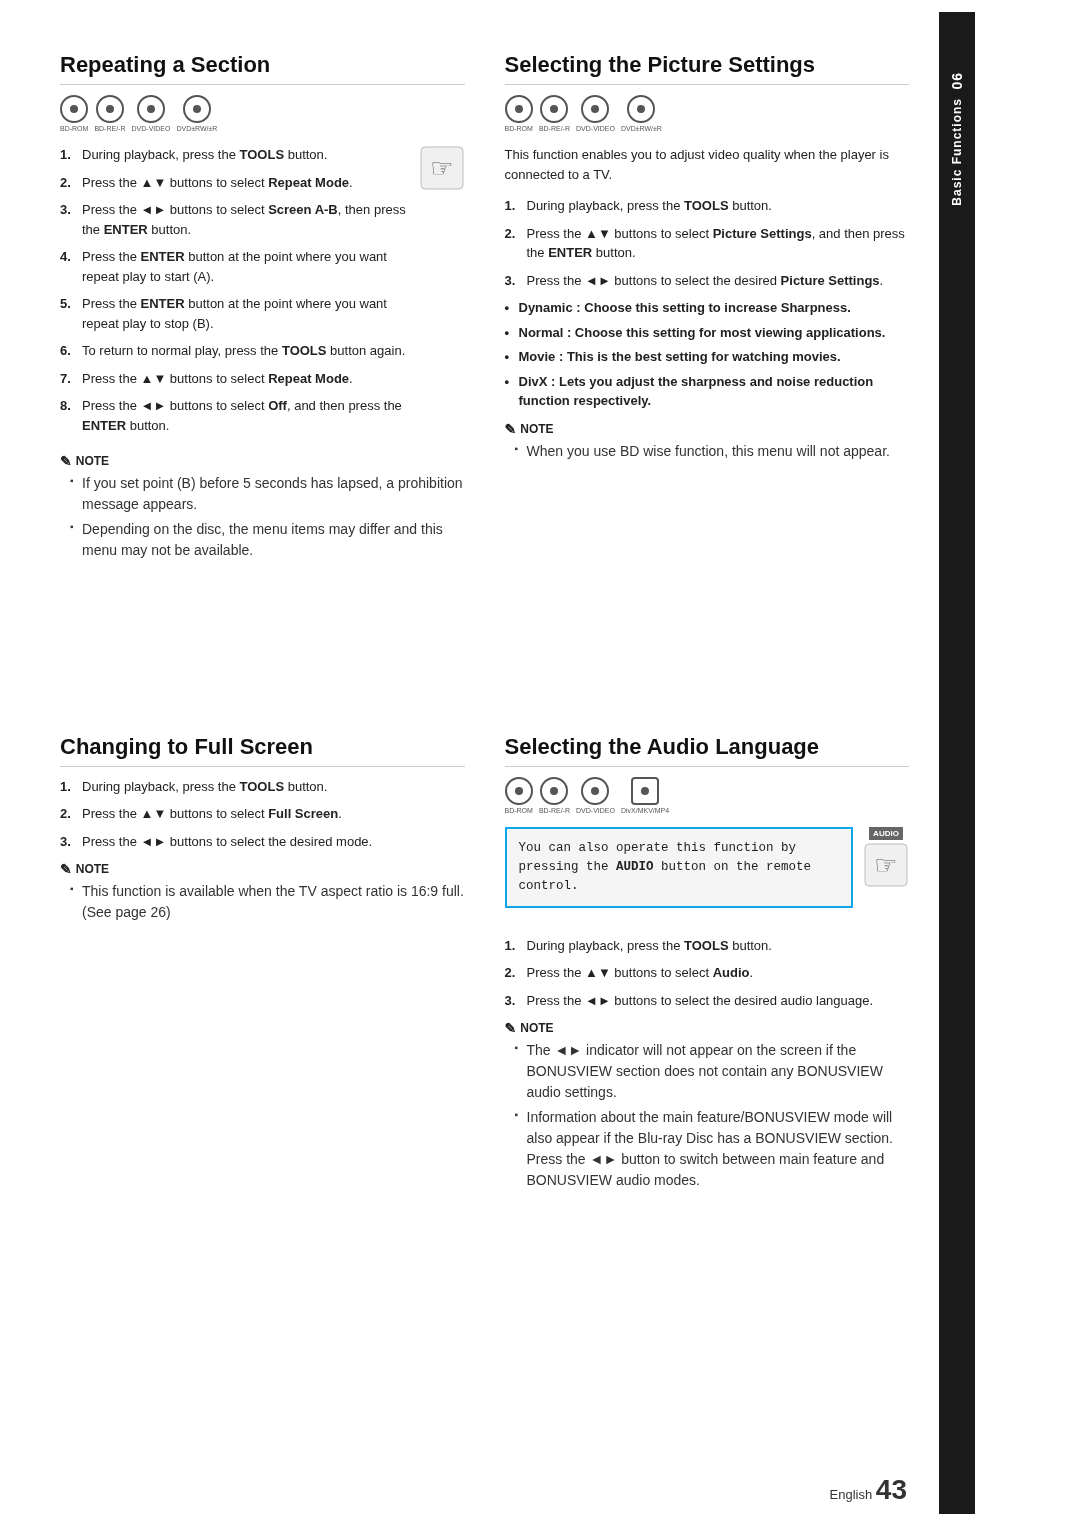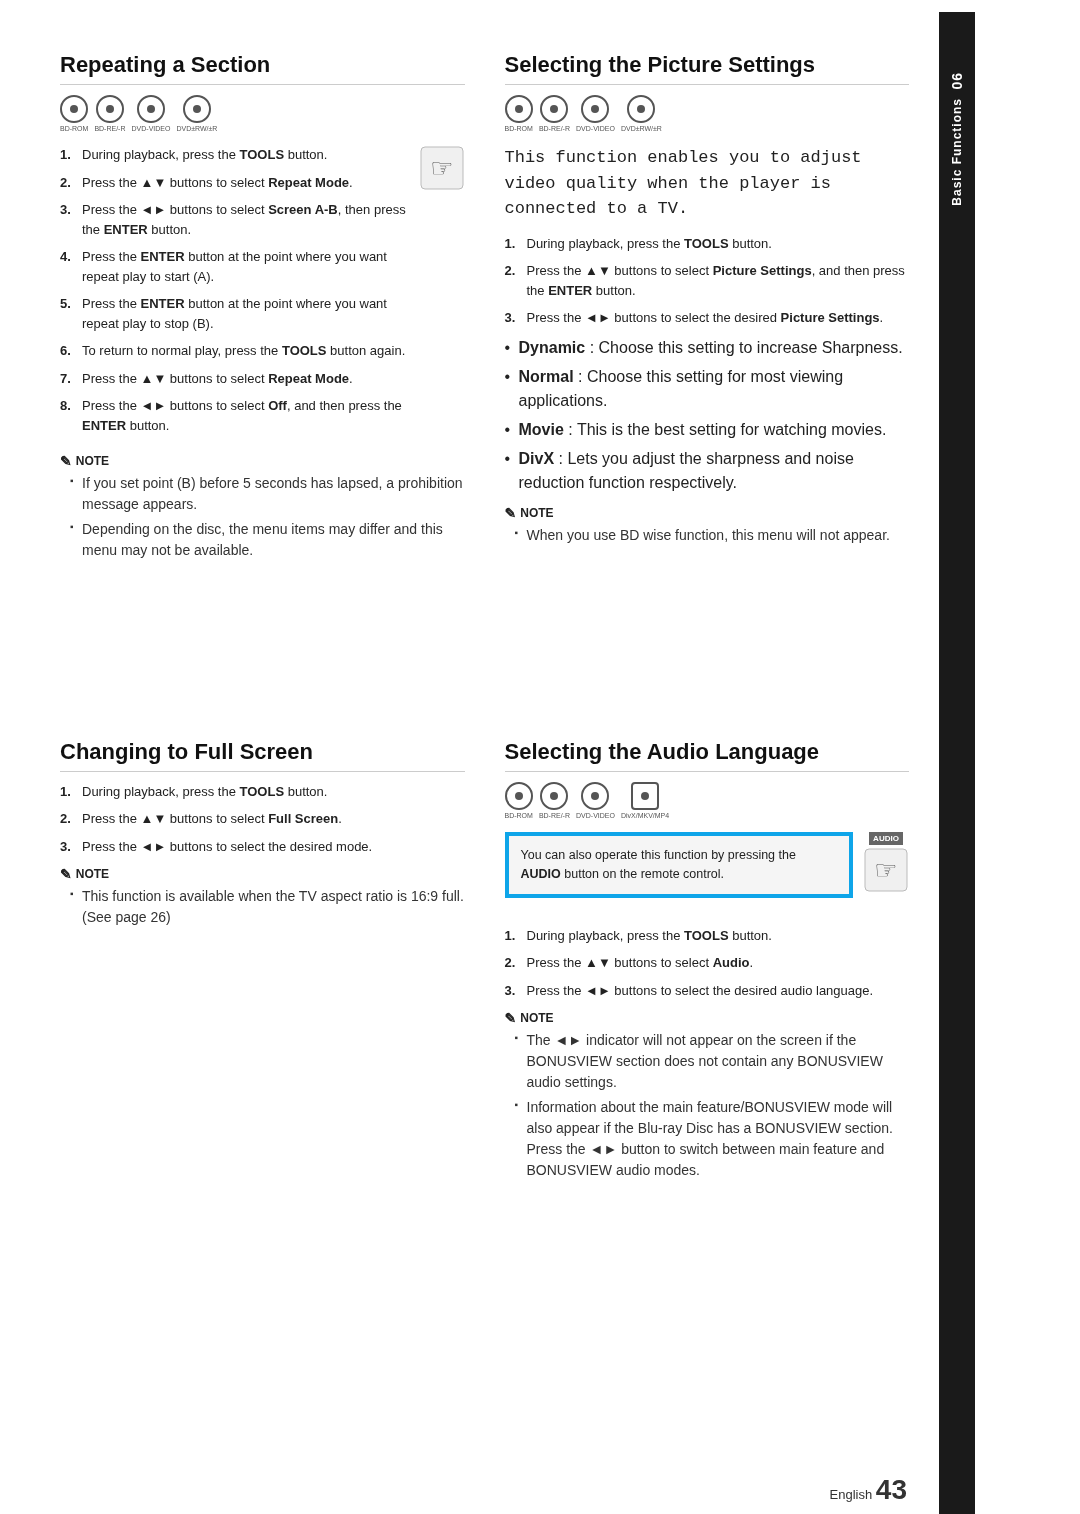--- a/index.html
+++ b/index.html
@@ -136,37 +136,39 @@
       position: relative;
     }
     .note-items li::before {
       content: '▪';
       position: absolute;
       left: 0;
       font-size: 10px;
     }
     .info-box {
       background: #f5f5f5;
-      border: 4px solid #0ea5e9;
+      border: 2px solid #0ea5e9;
       padding: 10px 12px;
       margin-bottom: 14px;
       font-size: 12.5px;
       line-height: 1.5;
+      font-family: Liberation Mono, monospace;
     }
     .bullet-list {
       list-style: none;
       padding: 0;
       margin: 6px 0;
     }
     .bullet-list li {
       padding-left: 14px;
       position: relative;
       margin-bottom: 5px;
-      font-size: 16px;
+      font-size: 13px;
       line-height: 1.5;
+      font-weight: bold;
     }
     .bullet-list li::before {
       content: '•';
       position: absolute;
       left: 0;
     }
     .page-footer {
       position: absolute;
       bottom: 20px;
       right: 68px;
@@ -329,21 +331,21 @@
         <div class="disc-icon">
           <div class="disc-circle"></div>
           <div class="disc-label">DVD-VIDEO</div>
         </div>
         <div class="disc-icon">
           <div class="disc-circle"></div>
           <div class="disc-label">DVD±RW/±R</div>
         </div>
       </div>
 
-      <p style="font-size:17px; margin-bottom:12px; line-height:1.5;font-family:Liberation Mono, monospace;">This function enables you to adjust video quality when the player is connected to a TV.</p>
+      <p style="font-size:13px; margin-bottom:12px; line-height:1.5;">This function enables you to adjust video quality when the player is connected to a TV.</p>
 
       <ol class="step-list">
         <li>
           <span class="step-num">1.</span>
           <span class="step-text">During playback, press the <b>TOOLS</b> button.</span>
         </li>
         <li>
           <span class="step-num">2.</span>
           <span class="step-text">Press the ▲▼ buttons to select <b>Picture Settings</b>, and then press the <b>ENTER</b> button.</span>
         </li>

